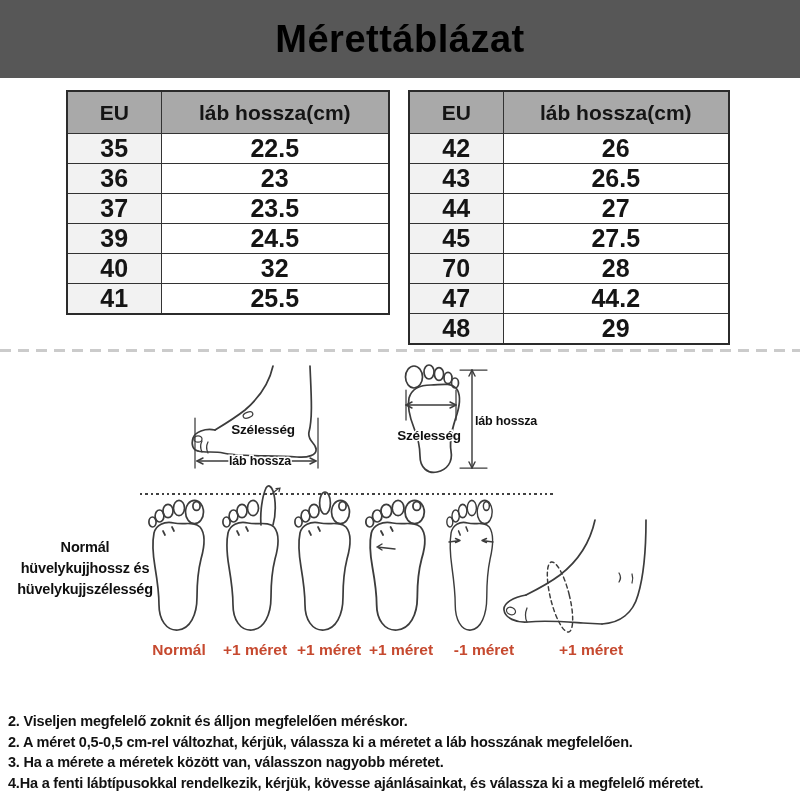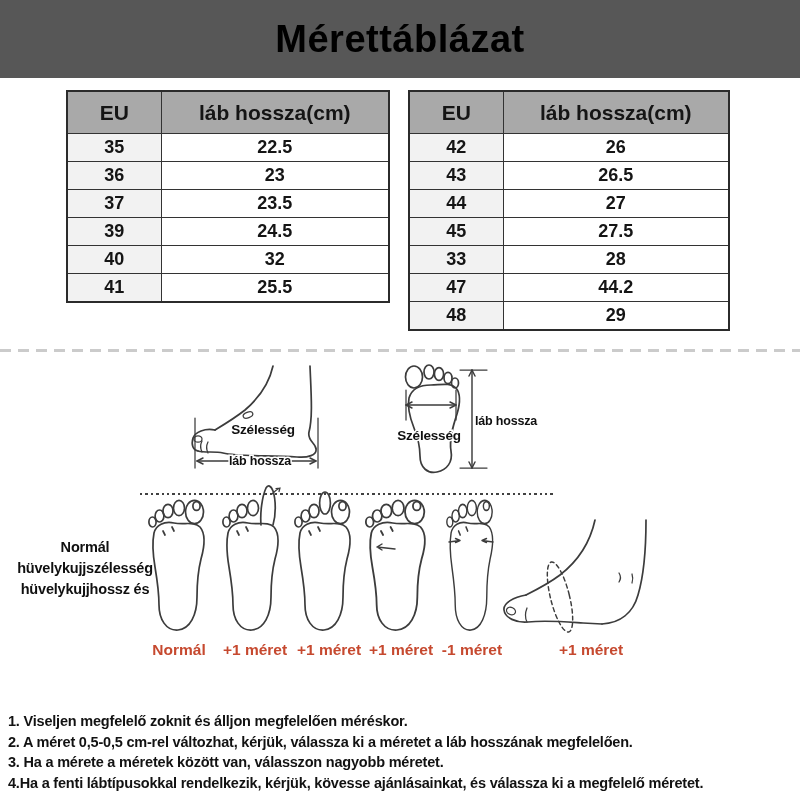--- a/index.html
+++ b/index.html
@@ -11,21 +11,21 @@
           display:flex;align-items:center;justify-content:center;}
   .banner h1{margin:12px;font-size:38px;font-weight:700;color:#000;letter-spacing:.5px;}
 
   
   table.size-table{position:absolute;top:90px;border-collapse:collapse;table-layout:fixed;
                    border:2.5px solid #2b2b2b;}
   .t-left{left:66px;width:324px;}
   .t-right{left:408px;width:322px;}
   .size-table col.c1{width:94px;}
   .size-table th{height:41px;background:#a9a9a9;font-size:21px;}
-  .size-table td{height:27px;background:#fff;font-size:18px;}
+  .size-table td{height:27px;background:#fff;font-size:25px;}
   .size-table th,.size-table td{border:1.8px solid #333;font-weight:700;color:#151515;
                                 text-align:center;vertical-align:middle;padding:0;}
   .size-table td.eu{background:#f2f2f2;}
 
   
   .dashed-divider{position:absolute;left:0;top:349px;width:800px;height:3px;
       background:repeating-linear-gradient(90deg,#cbcbcb 0 11px,transparent 11px 18px);}
   .dotted-line{position:absolute;left:140px;top:493px;width:415px;height:2.4px;
       background:repeating-linear-gradient(90deg,#414141 0 2.4px,transparent 2.4px 5.4px);}
 
@@ -140,21 +140,21 @@
         </tr>
       <tr>
           <td class="eu">44</td>
           <td>27</td>
         </tr>
       <tr>
           <td class="eu">45</td>
           <td>27.5</td>
         </tr>
       <tr>
-          <td class="eu">33</td>
+          <td class="eu">70</td>
           <td>28</td>
         </tr>
       <tr>
           <td class="eu">47</td>
           <td>44.2</td>
         </tr>
       <tr>
           <td class="eu">48</td>
           <td>29</td>
         </tr>
@@ -201,22 +201,22 @@
       <path class="med" d="M74,8 l-3,6 M74,8 l3,6 M74,106 l-3,-6 M74,106 l3,-6"></path>
     </g>
     <text x="31" y="78" text-anchor="middle">Szélesség</text>
     <text x="108" y="63" text-anchor="middle" style="font-size:12.5px">láb hossza</text>
   </svg>
 
   <div class="dotted-line"></div>
 
   <div class="intro">
     <div>Normál</div>
+    <div>hüvelykujjhossz és</div>
     <div>hüvelykujjszélesség</div>
-    <div>hüvelykujjhossz és</div>
   </div>
 
   <svg class="art" style="left:148px;top:485px" width="60" height="150" viewBox="0 0 60 150">
     <use href="#sole-def"></use>
       <use href="#small-toes-def"></use>
       <use href="#toe2-def"></use>
       <use href="#bigtoe-def"></use>
   </svg>
 
   <svg class="art" style="left:222px;top:485px" width="60" height="150" viewBox="0 0 60 150">
@@ -264,23 +264,23 @@
       <path class="thin" d="M29,91 C27,96 27,101 29,105"></path>
       <path class="thin" d="M121,56 C123,59 123,62 121,65 M134,57 C135,60 135,63 134,66"></path>
     </g>
     <ellipse cx="62" cy="80" rx="9.5" ry="36" transform="rotate(-14 62 80)" stroke-dasharray="4 3.2" class="med"></ellipse>
   </svg>
 
   <span class="ftlabel" style="left:179px">Normál</span>
   <span class="ftlabel" style="left:255px">+1 méret</span>
   <span class="ftlabel" style="left:329px">+1 méret</span>
   <span class="ftlabel" style="left:401px">+1 méret</span>
-  <span class="ftlabel" style="left:472px">-1 méret</span>
+  <span class="ftlabel" style="left:484px">-1 méret</span>
   <span class="ftlabel" style="left:591px">+1 méret</span>
 
   <div class="notes">
-    <div>1. Viseljen megfelelő zoknit és álljon megfelelően méréskor.</div>
+    <div>2. Viseljen megfelelő zoknit és álljon megfelelően méréskor.</div>
     <div>2. A méret 0,5-0,5 cm-rel változhat, kérjük, válassza ki a méretet a láb hosszának megfelelően.</div>
     <div>3. Ha a mérete a méretek között van, válasszon nagyobb méretet.</div>
     <div>4.Ha a fenti lábtípusokkal rendelkezik, kérjük, kövesse ajánlásainkat, és válassza ki a megfelelő méretet.</div>
   </div>
 
 </div>
 
 </body></html>

